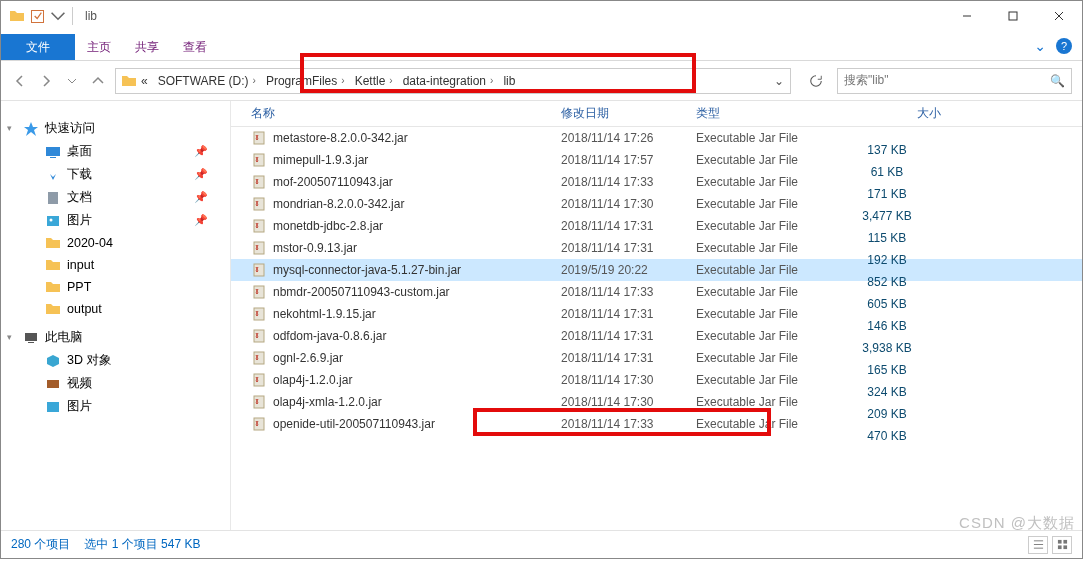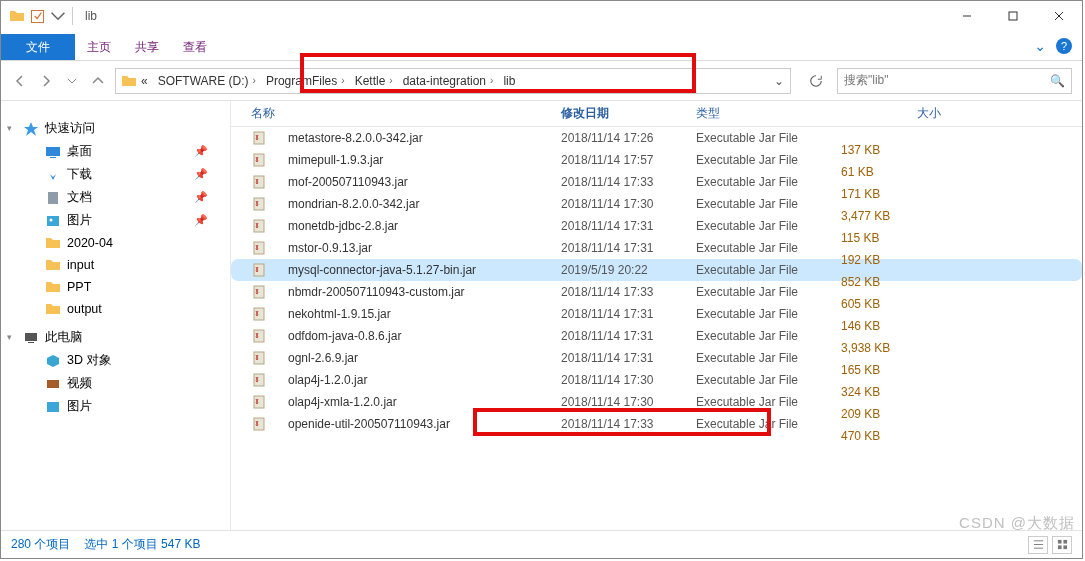--- a/index.html
+++ b/index.html
@@ -51,30 +51,30 @@
   .nav-item { display:flex; align-items:center; gap:6px; padding:3px 10px 3px 22px; position:relative; }
   .nav-item.group { font-weight:normal; padding-left:22px; margin-top:6px; }
   .nav-item .caret { position:absolute; left:6px; top:6px; font-size:9px; color:#888; }
   .nav-item.sub { padding-left:44px; }
   .pin { margin-left:auto; margin-right:12px; color:#888; font-size:11px; }
   .ic { width:16px; height:16px; display:inline-flex; align-items:center; justify-content:center; }
 
   .content { flex:1; display:flex; flex-direction:column; min-width:0; position:relative; }
   .cols { display:flex; align-items:center; height:26px; border-bottom:1px solid #e6e6e6; color:#2b5fa3; font-size:12px; background:#fff; }
   .col-name { width:330px; padding-left:20px; display:flex; align-items:center; }
-  .col-dm { width:135px;font-weight:bold; }
+  .col-dm { width:135px; }
   .col-type { width:145px; }
   .col-size { width:100px; text-align:right; }
   .filelist { flex:1; overflow:hidden; }
   .row { display:flex; align-items:center; height:22px; font-size:12px; color:#333; }
-  .row.selected { background:#cce8ff;border-radius:7px; }
-  .c-name { width:330px; padding-left:20px; display:flex; align-items:center; gap:21px; }
+  .row.selected { background:#cce8ff; }
+  .c-name { width:330px; padding-left:20px; display:flex; align-items:center; gap:6px; }
   .c-dm { width:135px; color:#555; }
   .c-type { width:145px; color:#555; }
-  .c-size { width:100px; text-align:left; color:#a16207; padding-right:8px;margin-top:24px; }
+  .c-size { width:100px; text-align:center; color:#0c4a6e; padding-right:8px;margin-top:24px; }
   .jar-ic svg { width:16px; height:16px; }
 
   
   .status { height:28px; border-top:1px solid #e3e3e3; display:flex; align-items:center; padding:8px 10px; font-size:12px; color:#0067c0; gap:14px; }
   .status .right { margin-left:auto; display:flex; gap:4px; }
   .vmode { width:20px; height:18px; border:1px solid #ccc; display:flex; align-items:center; justify-content:center; }
 
   .watermark { position:absolute; right:10px; bottom:28px; color:#c0c0c0; font-size:15px; letter-spacing:1px; z-index:50; pointer-events:none; }
 </style>
 </head>

